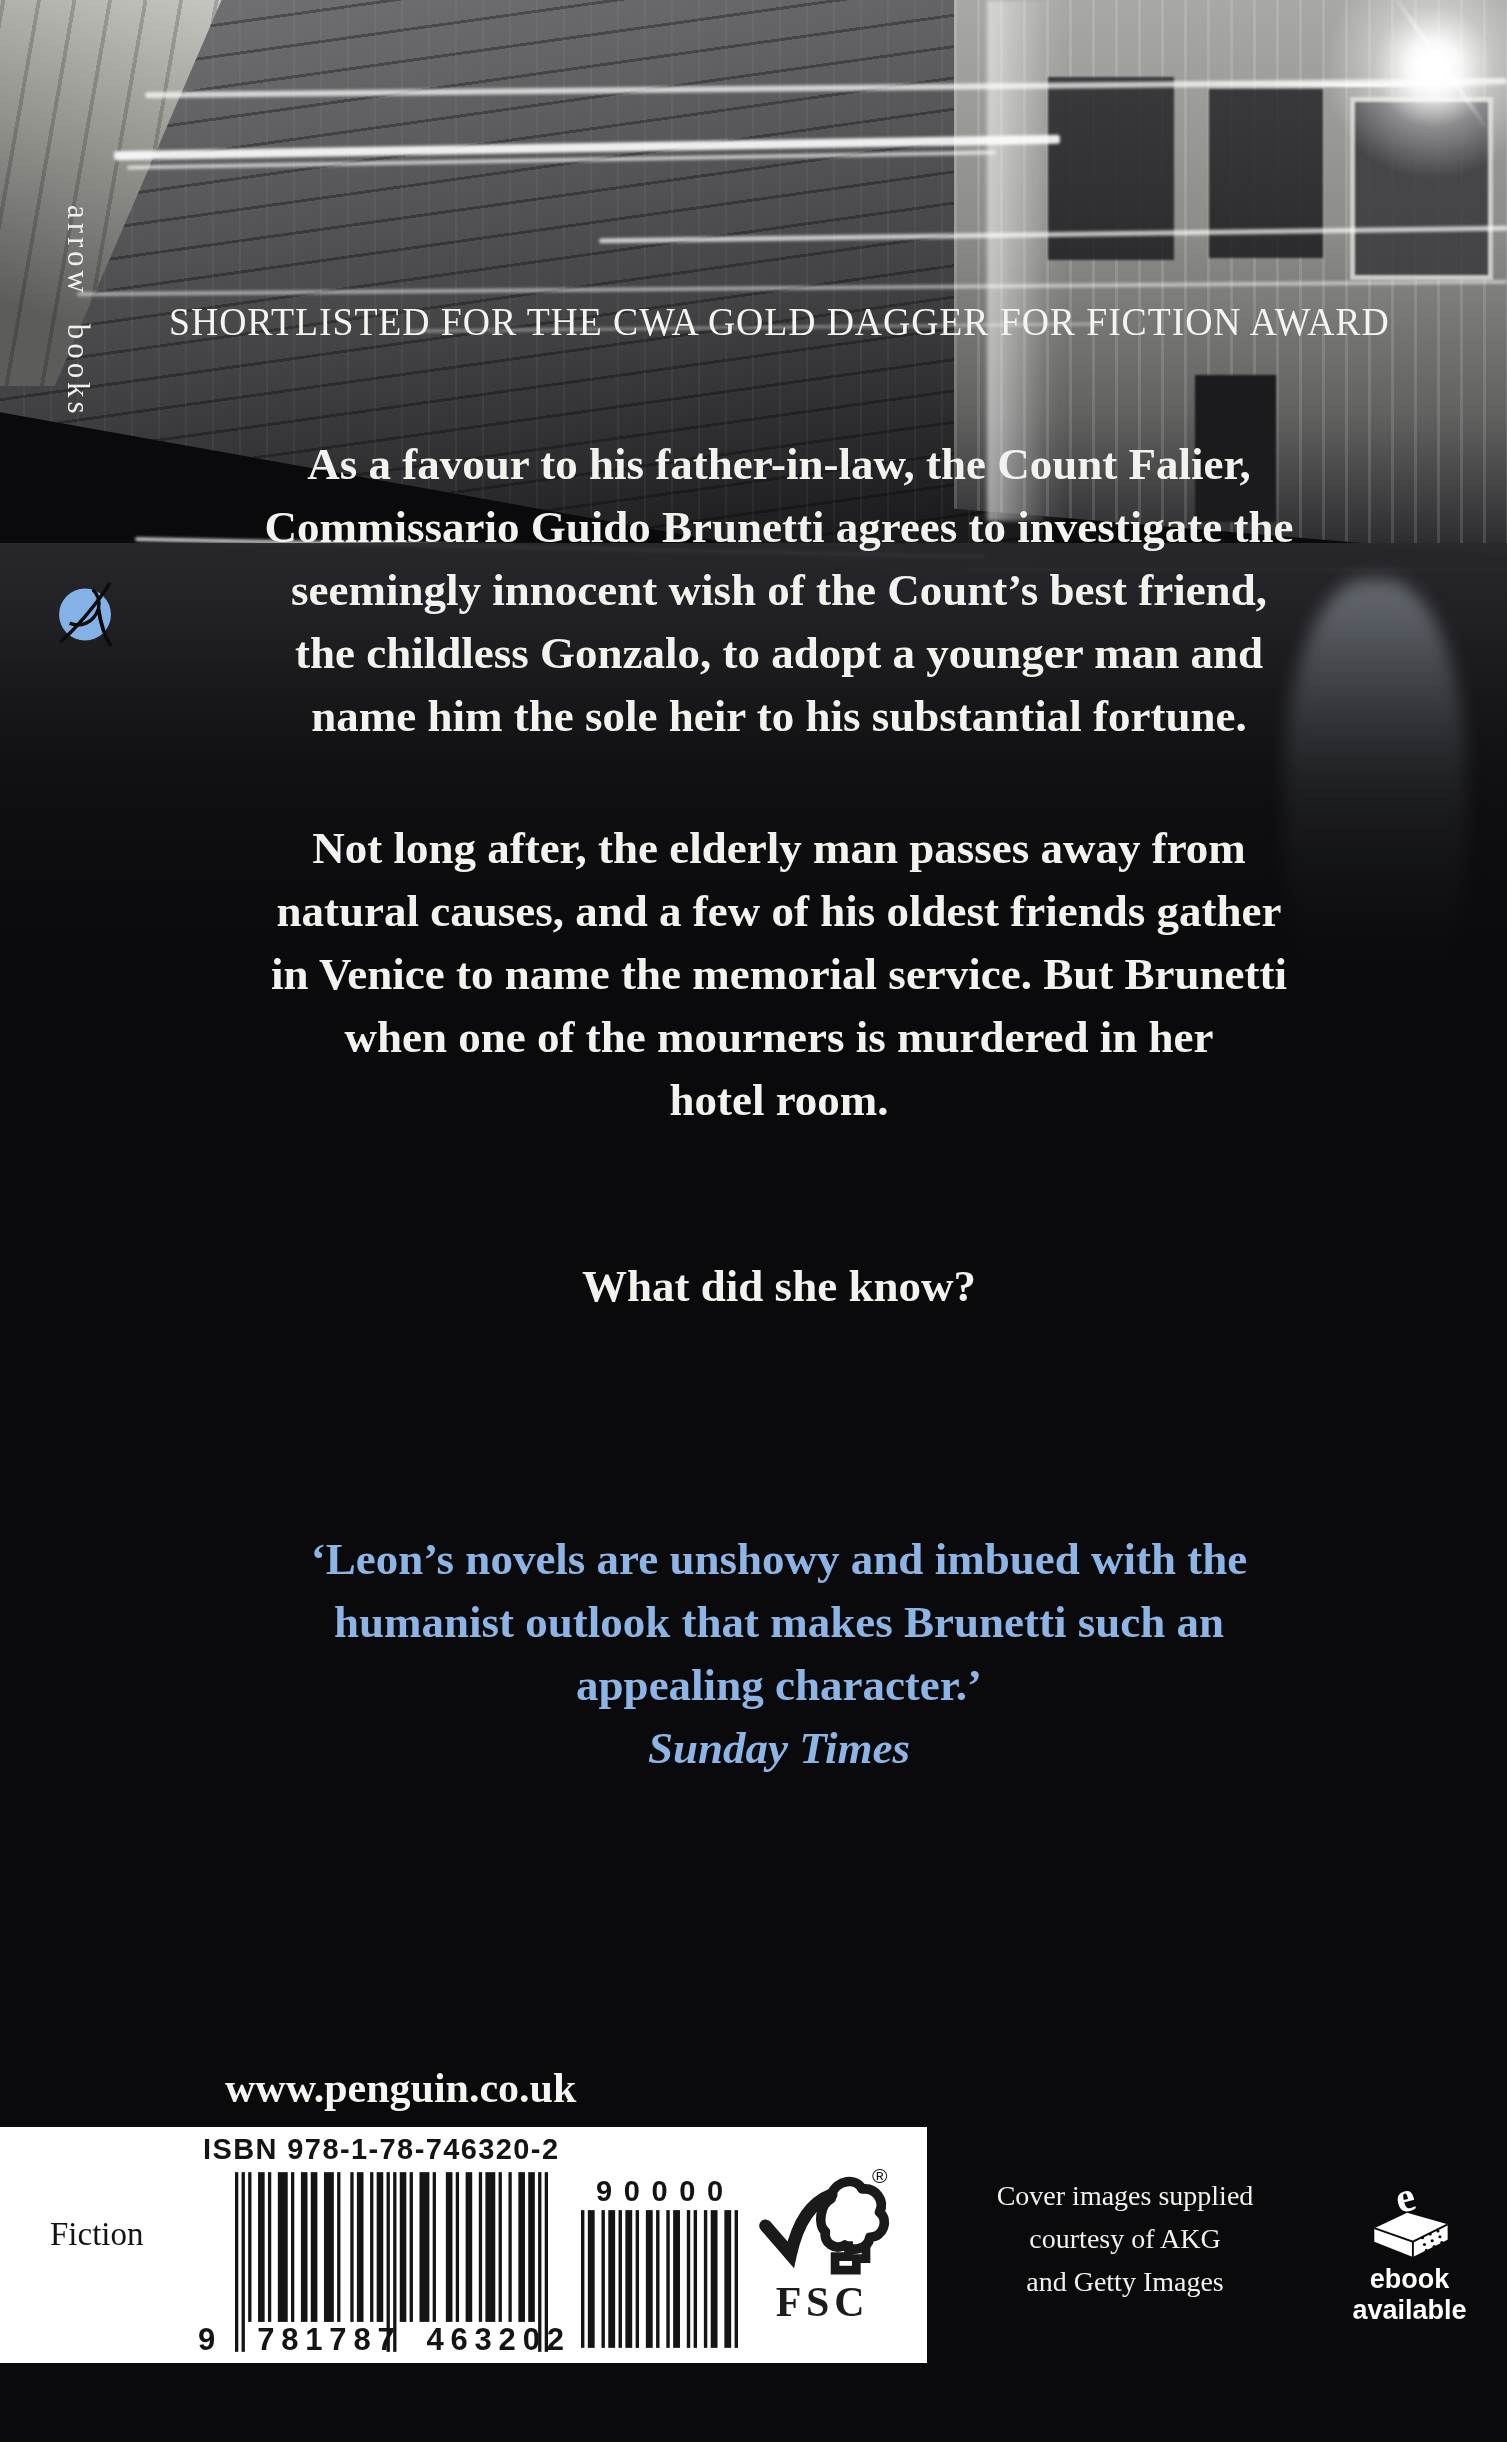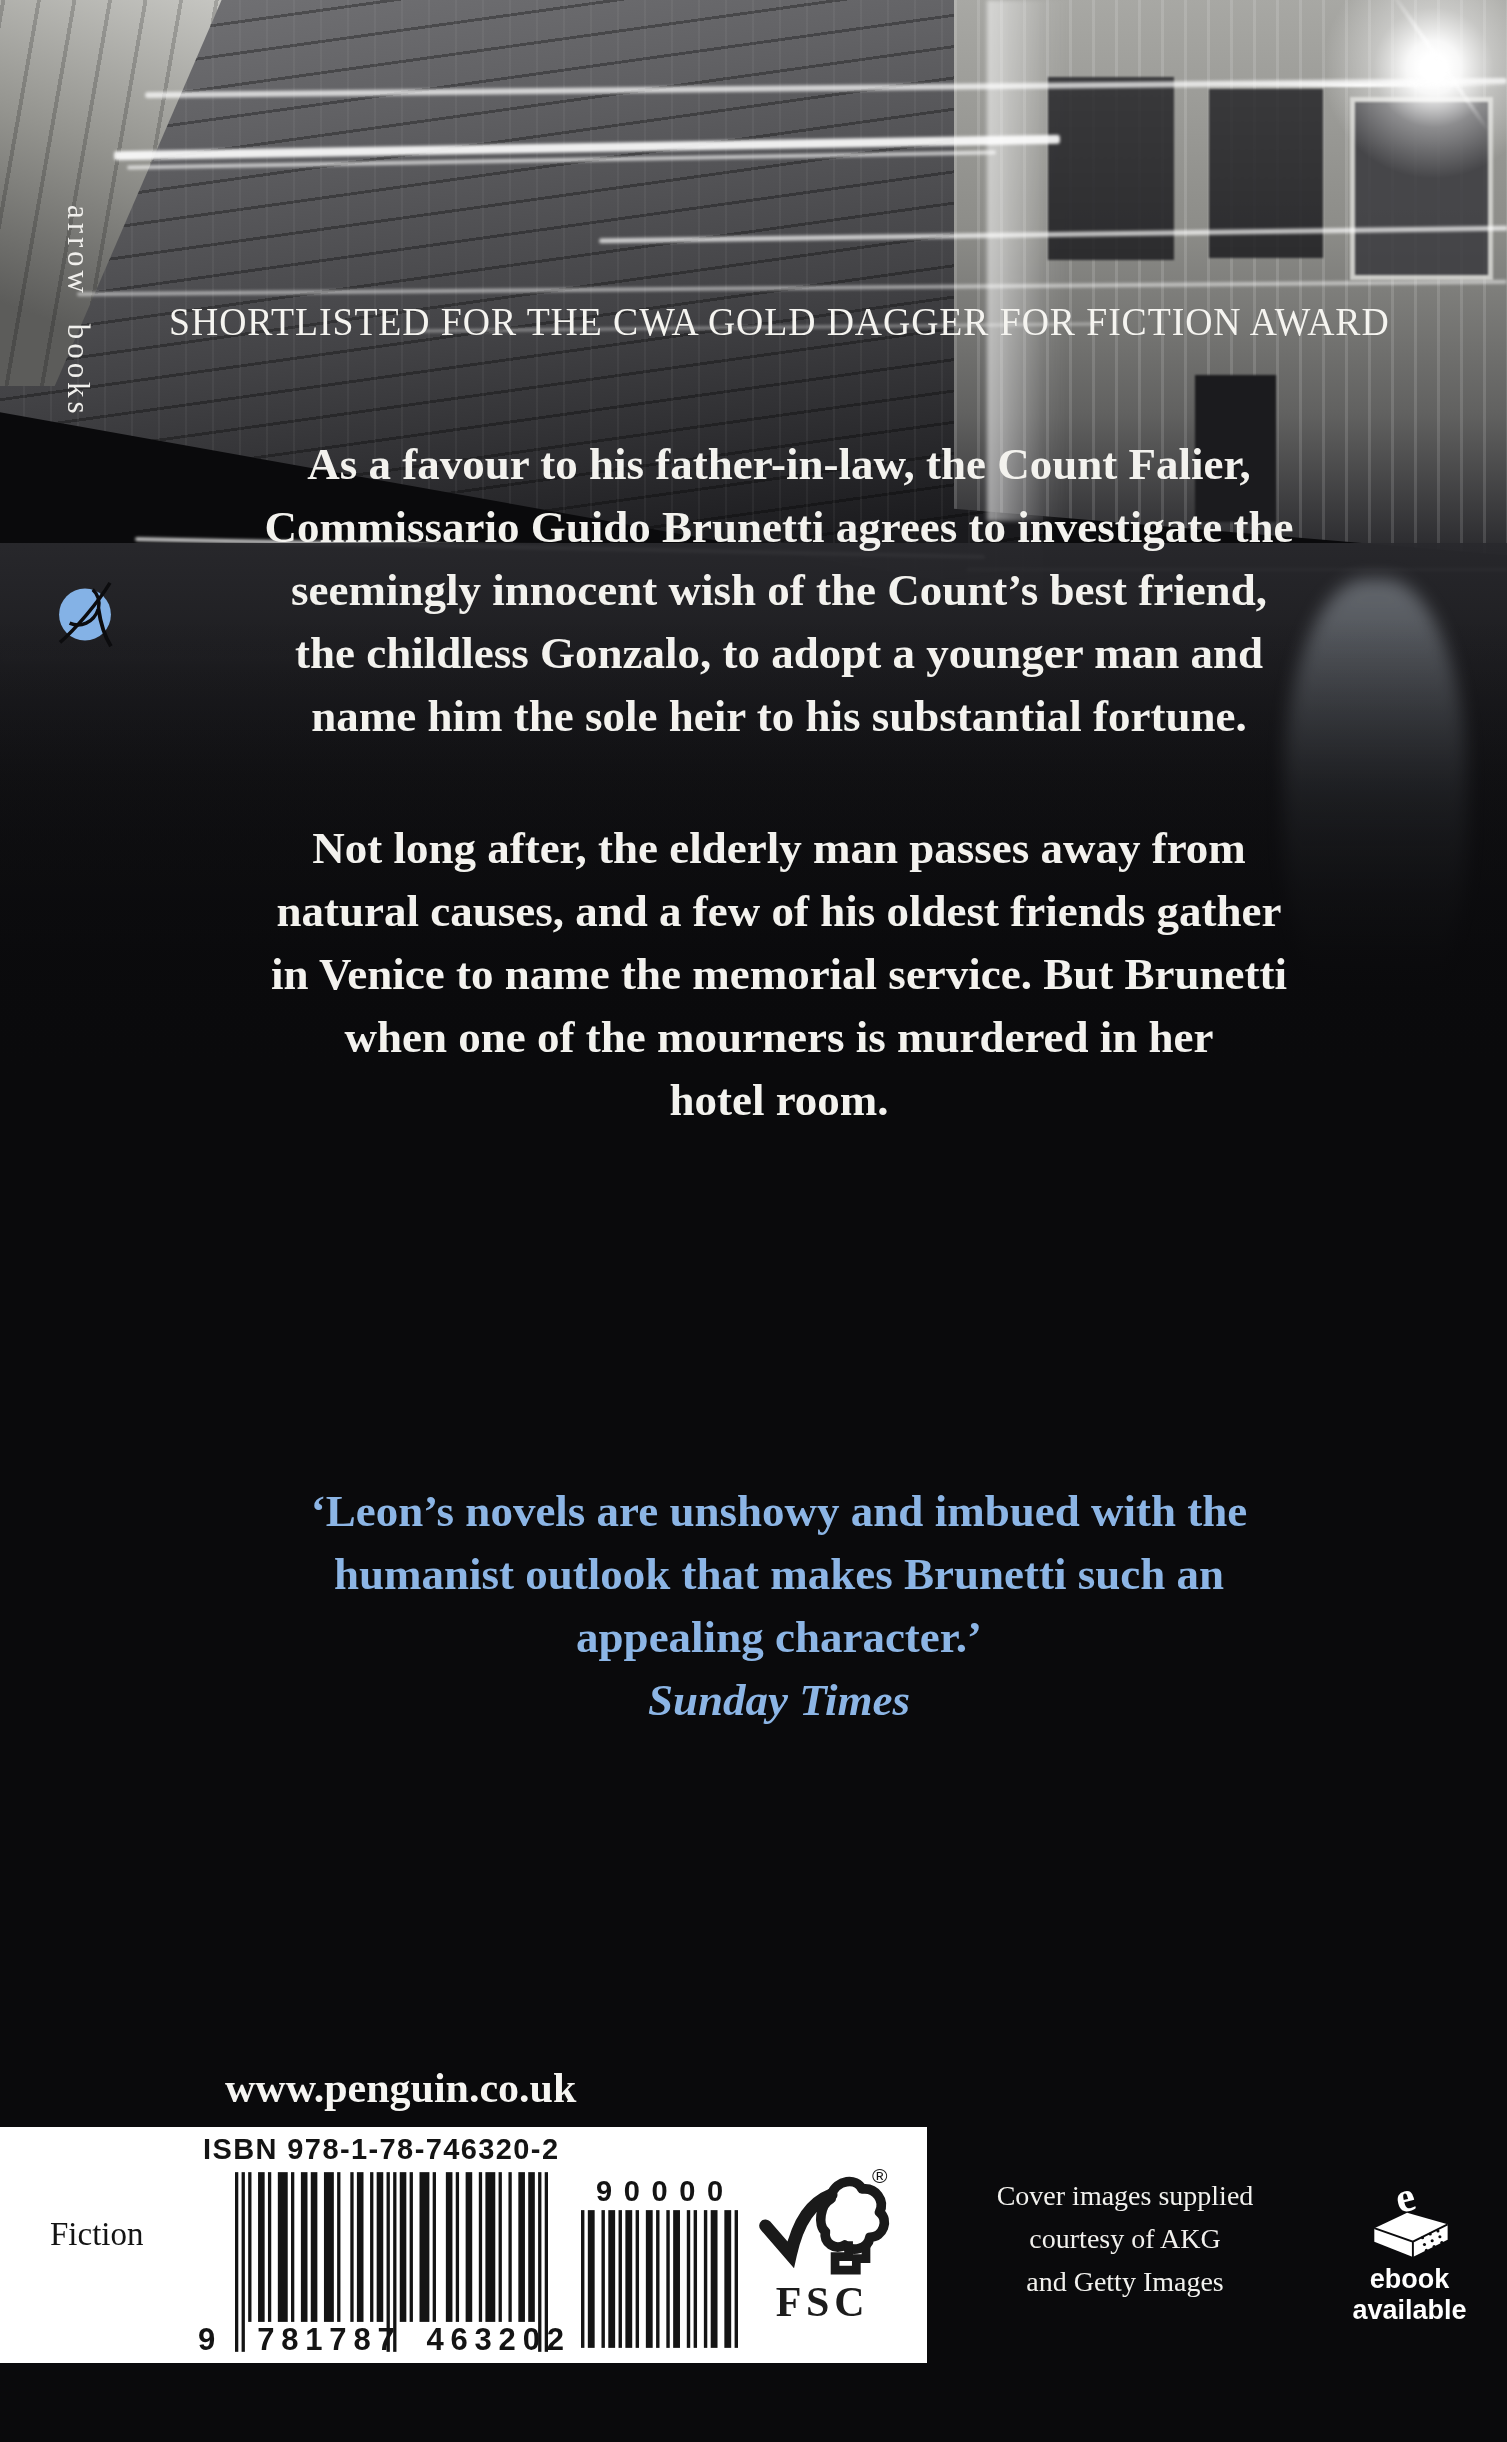--- a/index.html
+++ b/index.html
@@ -63,21 +63,21 @@
 
   
   .col{position:absolute;left:114px;width:1330px;z-index:5;text-align:center;}
   .award{top:297px;font-size:41px;letter-spacing:1px;color:#f5f4f0;}
   .award span{display:inline-block;transform:scaleX(.92);white-space:nowrap;}
   .blurb{font-weight:700;font-size:45px;line-height:63px;color:#f3f2ee;}
   .para1{top:433px;}
   .para2{top:817px;}
   .q1{top:1255px;}
   .q2{top:1379px;}
-  .quote{top:1480px;color:var(--blue,#8cb5e5);}
+  .quote{top:1528px;color:var(--blue,#8cb5e5);}
   .attribution{font-style:italic;}
   .line{display:block;white-space:nowrap;}
   .website{position:absolute;left:225px;top:2064px;z-index:5;font-size:42px;font-weight:700;color:#f6f5f2;}
 
   
   .bar{position:absolute;left:0;top:2127px;width:927px;height:236px;background:#fff;z-index:6;color:#141414;}
   .fiction{position:absolute;left:50px;top:89px;font-size:33px;}
   .isbn{position:absolute;left:203px;top:5.8px;font-family:"Liberation Sans",sans-serif;
         font-weight:700;font-size:29px;letter-spacing:1.4px;white-space:nowrap;}
   .ean-bars{position:absolute;left:235px;top:45px;width:313px;height:180px;}
@@ -153,20 +153,23 @@
   </div>
 
   <div class="col blurb para2">
     <span class="line">Not long after, the elderly man passes away from</span>
     <span class="line">natural causes, and a few of his oldest friends gather</span>
     <span class="line">in Venice to name the memorial service. But Brunetti</span>
     <span class="line">when one of the mourners is murdered in her</span>
     <span class="line">hotel room.</span>
   </div>
 
+  <div class="col blurb q1">
+    <span class="line">What did she know?</span>
+  </div>
 
   <div class="col blurb quote">
     <span class="line">‘Leon’s novels are unshowy and imbued with the</span>
     <span class="line">humanist outlook that makes Brunetti such an</span>
     <span class="line">appealing character.’</span>
     <span class="line attribution">Sunday Times</span>
   </div>
 
   <div class="website">www.penguin.co.uk</div>
 

